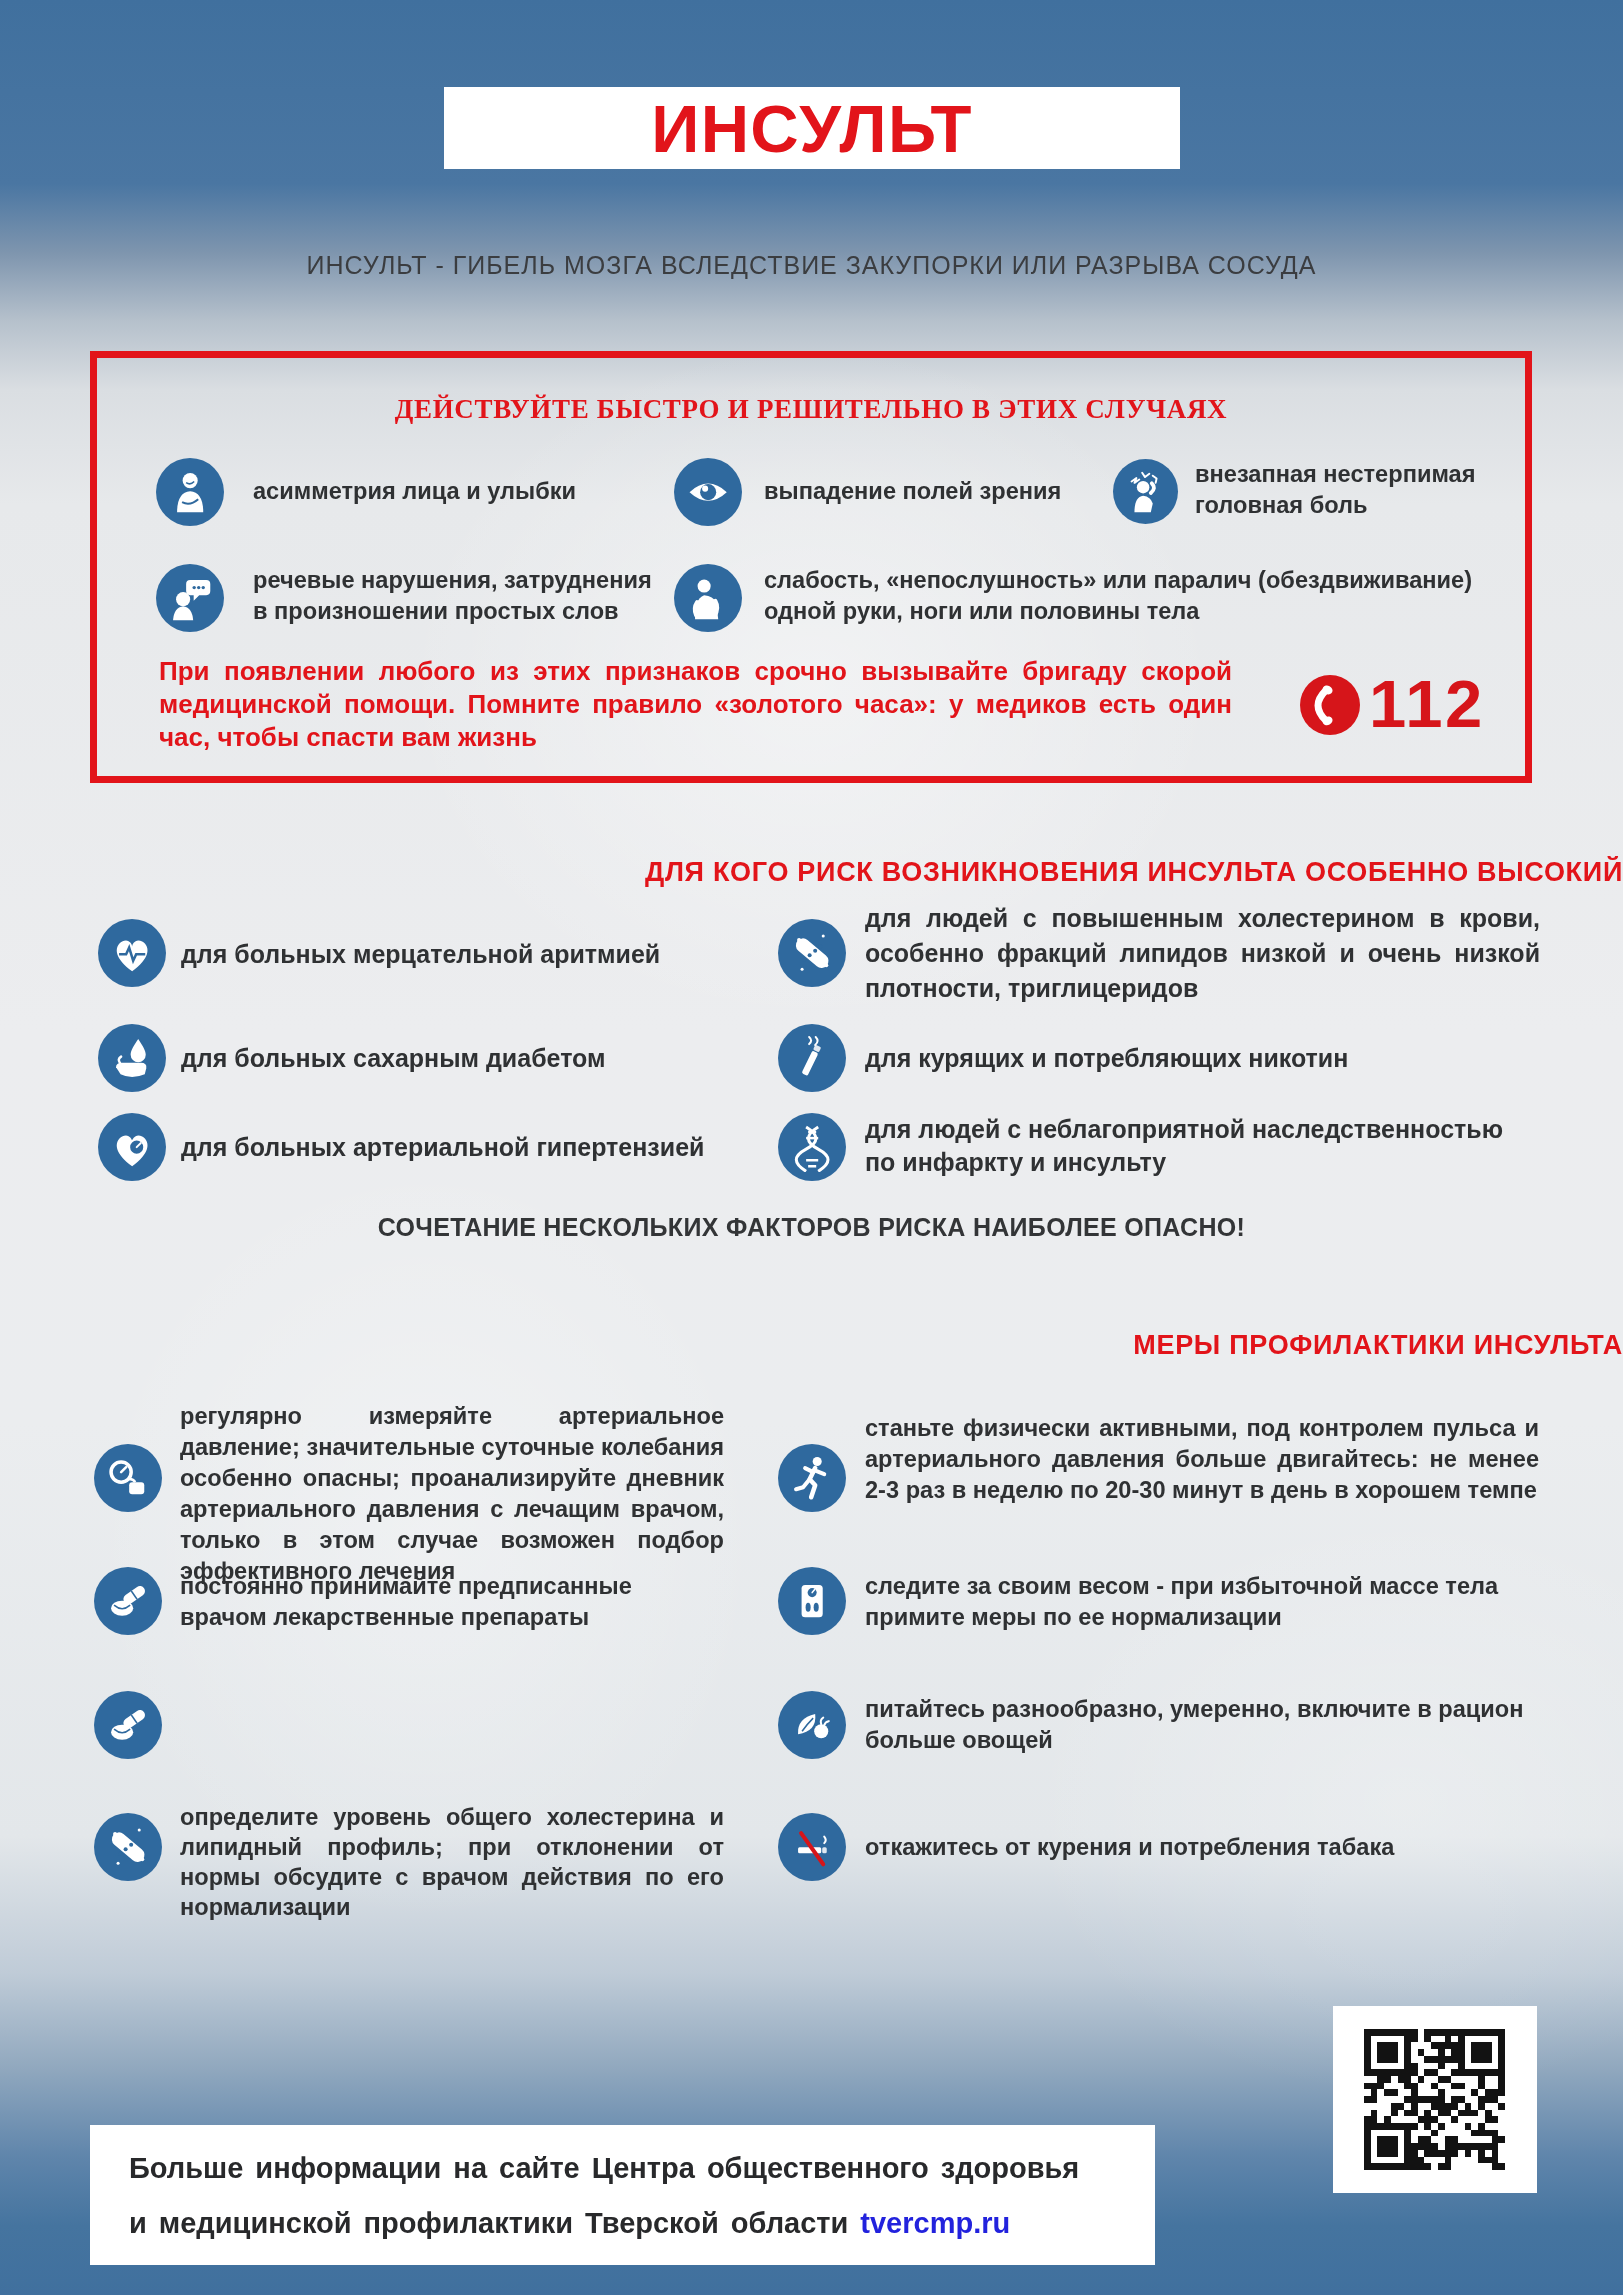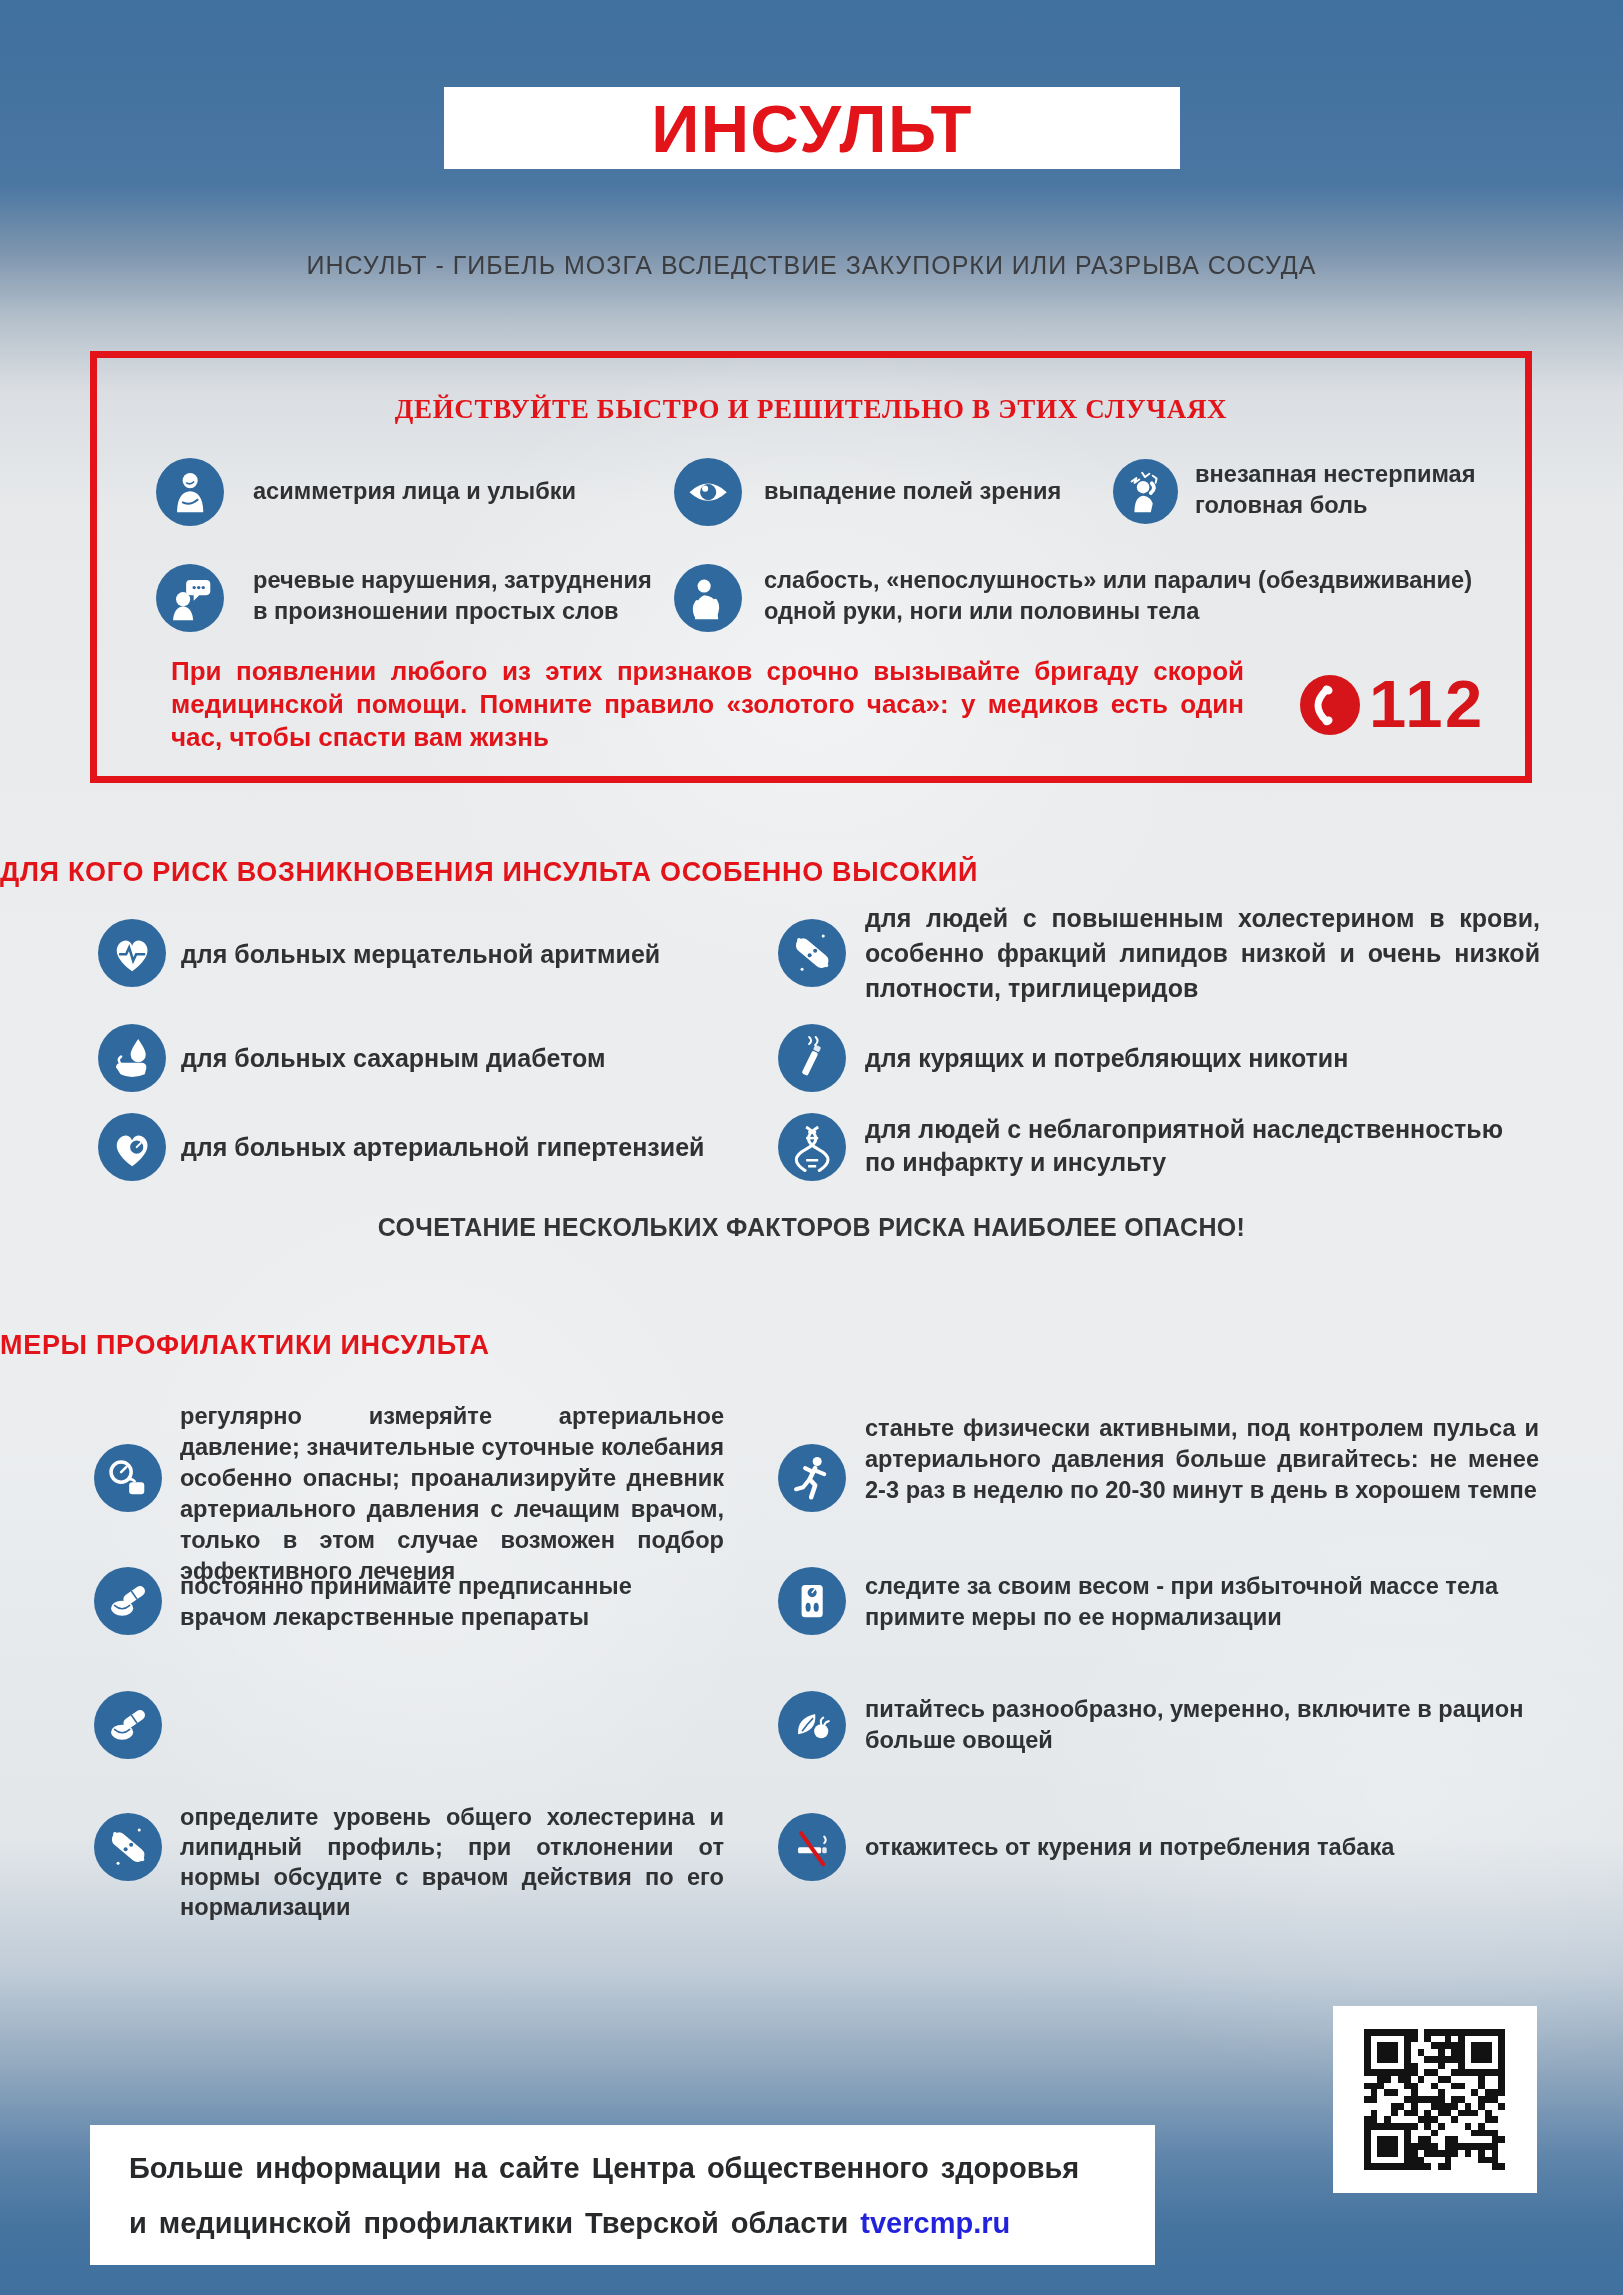--- a/index.html
+++ b/index.html
@@ -30,21 +30,21 @@
 
   .circle{border-radius:50%;background:#2f699e;display:flex;align-items:center;justify-content:center;}
   .circle svg{width:74%;height:74%;}
   .redcircle{border-radius:50%;background:#d6151a;display:flex;align-items:center;justify-content:center;}
   .redcircle svg{width:78%;height:78%;}
 
   .sym{font-size:23.6px;line-height:31px;font-weight:700;color:#2f3133;}
   .call-text{font-size:26px;line-height:33px;font-weight:700;color:#e2141a;text-align:justify;}
   .num112{font-size:67px;line-height:80px;font-weight:800;color:#d6151a;letter-spacing:2.6px;}
 
-  .sec-header{width:1623px;left:0;text-align:left;color:#e2141a;font-size:27px;font-weight:700;letter-spacing:0.7px;}
+  .sec-header{width:1623px;left:0;text-align:right;color:#e2141a;font-size:27px;font-weight:700;letter-spacing:0.7px;}
   .risk-text{font-size:25px;line-height:34px;font-weight:700;color:#2f3133;}
   .just{text-align:justify;}
   .warning{width:1623px;left:0;text-align:center;color:#333537;font-size:25px;font-weight:700;letter-spacing:0.3px;}
 
   .prev-text{font-size:23.6px;line-height:31px;font-weight:700;color:#2f3133;}
 
   .qr-box{left:1333px;top:2006px;width:204px;height:187px;background:#ffffff;}
   .qr{position:absolute;left:31px;top:23px;width:141px;height:141px;display:grid;
     grid-template-columns:repeat(21,1fr);grid-template-rows:repeat(21,1fr);}
   .qm{background:#ffffff;}
@@ -117,21 +117,21 @@
   <div class="abs circle" style="left:674px;top:564px;width:68px;height:68px">
     <svg viewBox="0 0 100 100">
         <circle cx="42" cy="26" r="13" fill="#fff"></circle>
         <path d="M24 92 Q22 52 42 44 Q60 46 66 58 L70 92 Z" fill="#fff"></path>
         <path d="M64 56 q8 14 -2 30" stroke="#fff" stroke-width="9" fill="none" stroke-linecap="round"></path>
         <path d="M28 58 q-8 12 -2 26" stroke="#fff" stroke-width="8" fill="none" stroke-linecap="round"></path>
       </svg>
   </div>
   <div class="abs sym" style="left:764px;top:565px;width:778px">слабость, «непослушность» или паралич (обездвиживание) одной руки, ноги или половины тела</div>
 
-  <div class="abs call-text" style="left:171px;top:655px;width:1073px">При появлении любого из этих признаков срочно вызывайте бригаду скорой медицинской помощи. Помните правило «золотого часа»: у медиков есть один час, чтобы спасти вам жизнь</div>
+  <div class="abs call-text" style="left:159px;top:655px;width:1073px">При появлении любого из этих признаков срочно вызывайте бригаду скорой медицинской помощи. Помните правило «золотого часа»: у медиков есть один час, чтобы спасти вам жизнь</div>
   <div class="abs redcircle" style="left:1300px;top:675px;width:60px;height:60px">
     <svg viewBox="0 0 100 100">
         <path d="M40 18 C18 40 18 60 40 82" stroke="#fff" stroke-width="15" fill="none" stroke-linecap="round"></path>
         <ellipse cx="44" cy="17" rx="11" ry="9" fill="#fff" transform="rotate(28 44 17)"></ellipse>
         <ellipse cx="44" cy="83" rx="11" ry="9" fill="#fff" transform="rotate(-28 44 83)"></ellipse>
       </svg>
   </div>
   <div class="abs num112" style="left:1369px;top:664px">112</div>
 
   <div class="abs sec-header" style="top:857px">ДЛЯ КОГО РИСК ВОЗНИКНОВЕНИЯ ИНСУЛЬТА ОСОБЕННО ВЫСОКИЙ</div>

